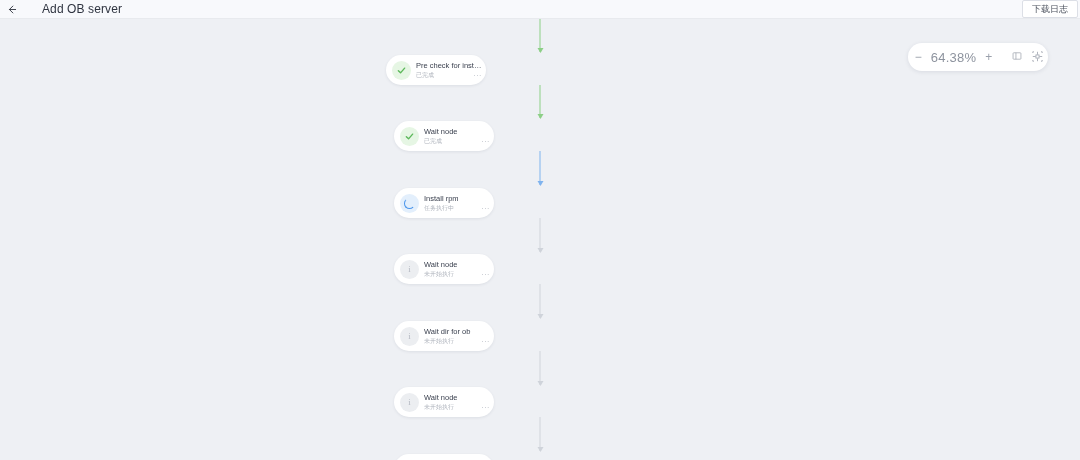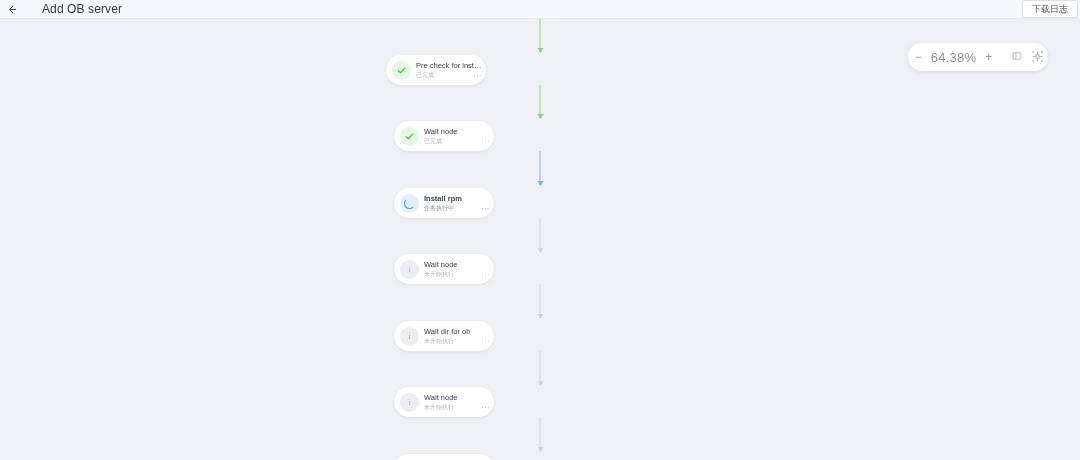--- a/index.html
+++ b/index.html
@@ -230,21 +230,21 @@
           <div class="node-more">···</div>
         </div>
       </div>
     </div>
 
     <div class="conn" style="top:132px; height:34px;">
       <div class="line" style="background:#7fb3ee;"></div>
       <div class="arrow" style="border-top-color:#7fb3ee;"></div>
     </div>
 
-    <div class="node" style="left:394px; top:169px;font-weight:bold;">
+    <div class="node" style="left:394px; top:169px;">
       <div class="node-icon icon-run">
         <span class="spinner"></span>
       </div>
       <div class="node-body">
         <div class="node-title">Install rpm</div>
         <div class="node-sub-row">
           <div class="node-sub">任务执行中</div>
           <div class="node-more">···</div>
         </div>
       </div>

